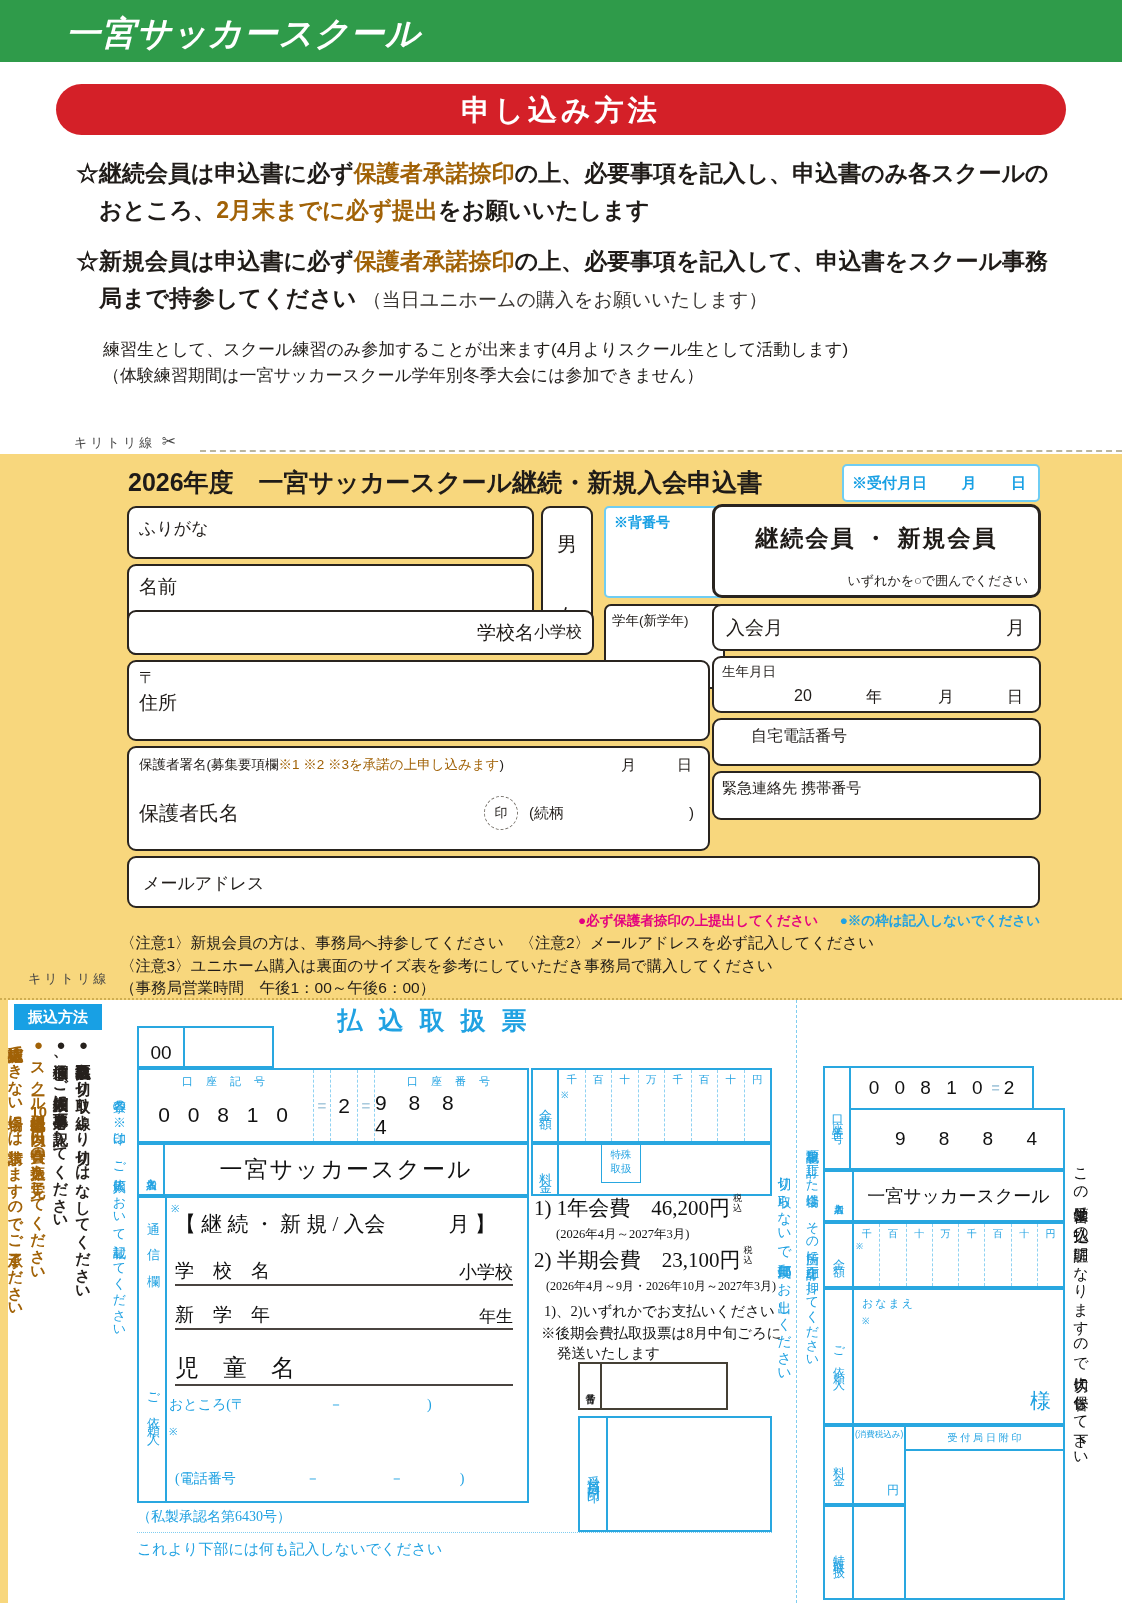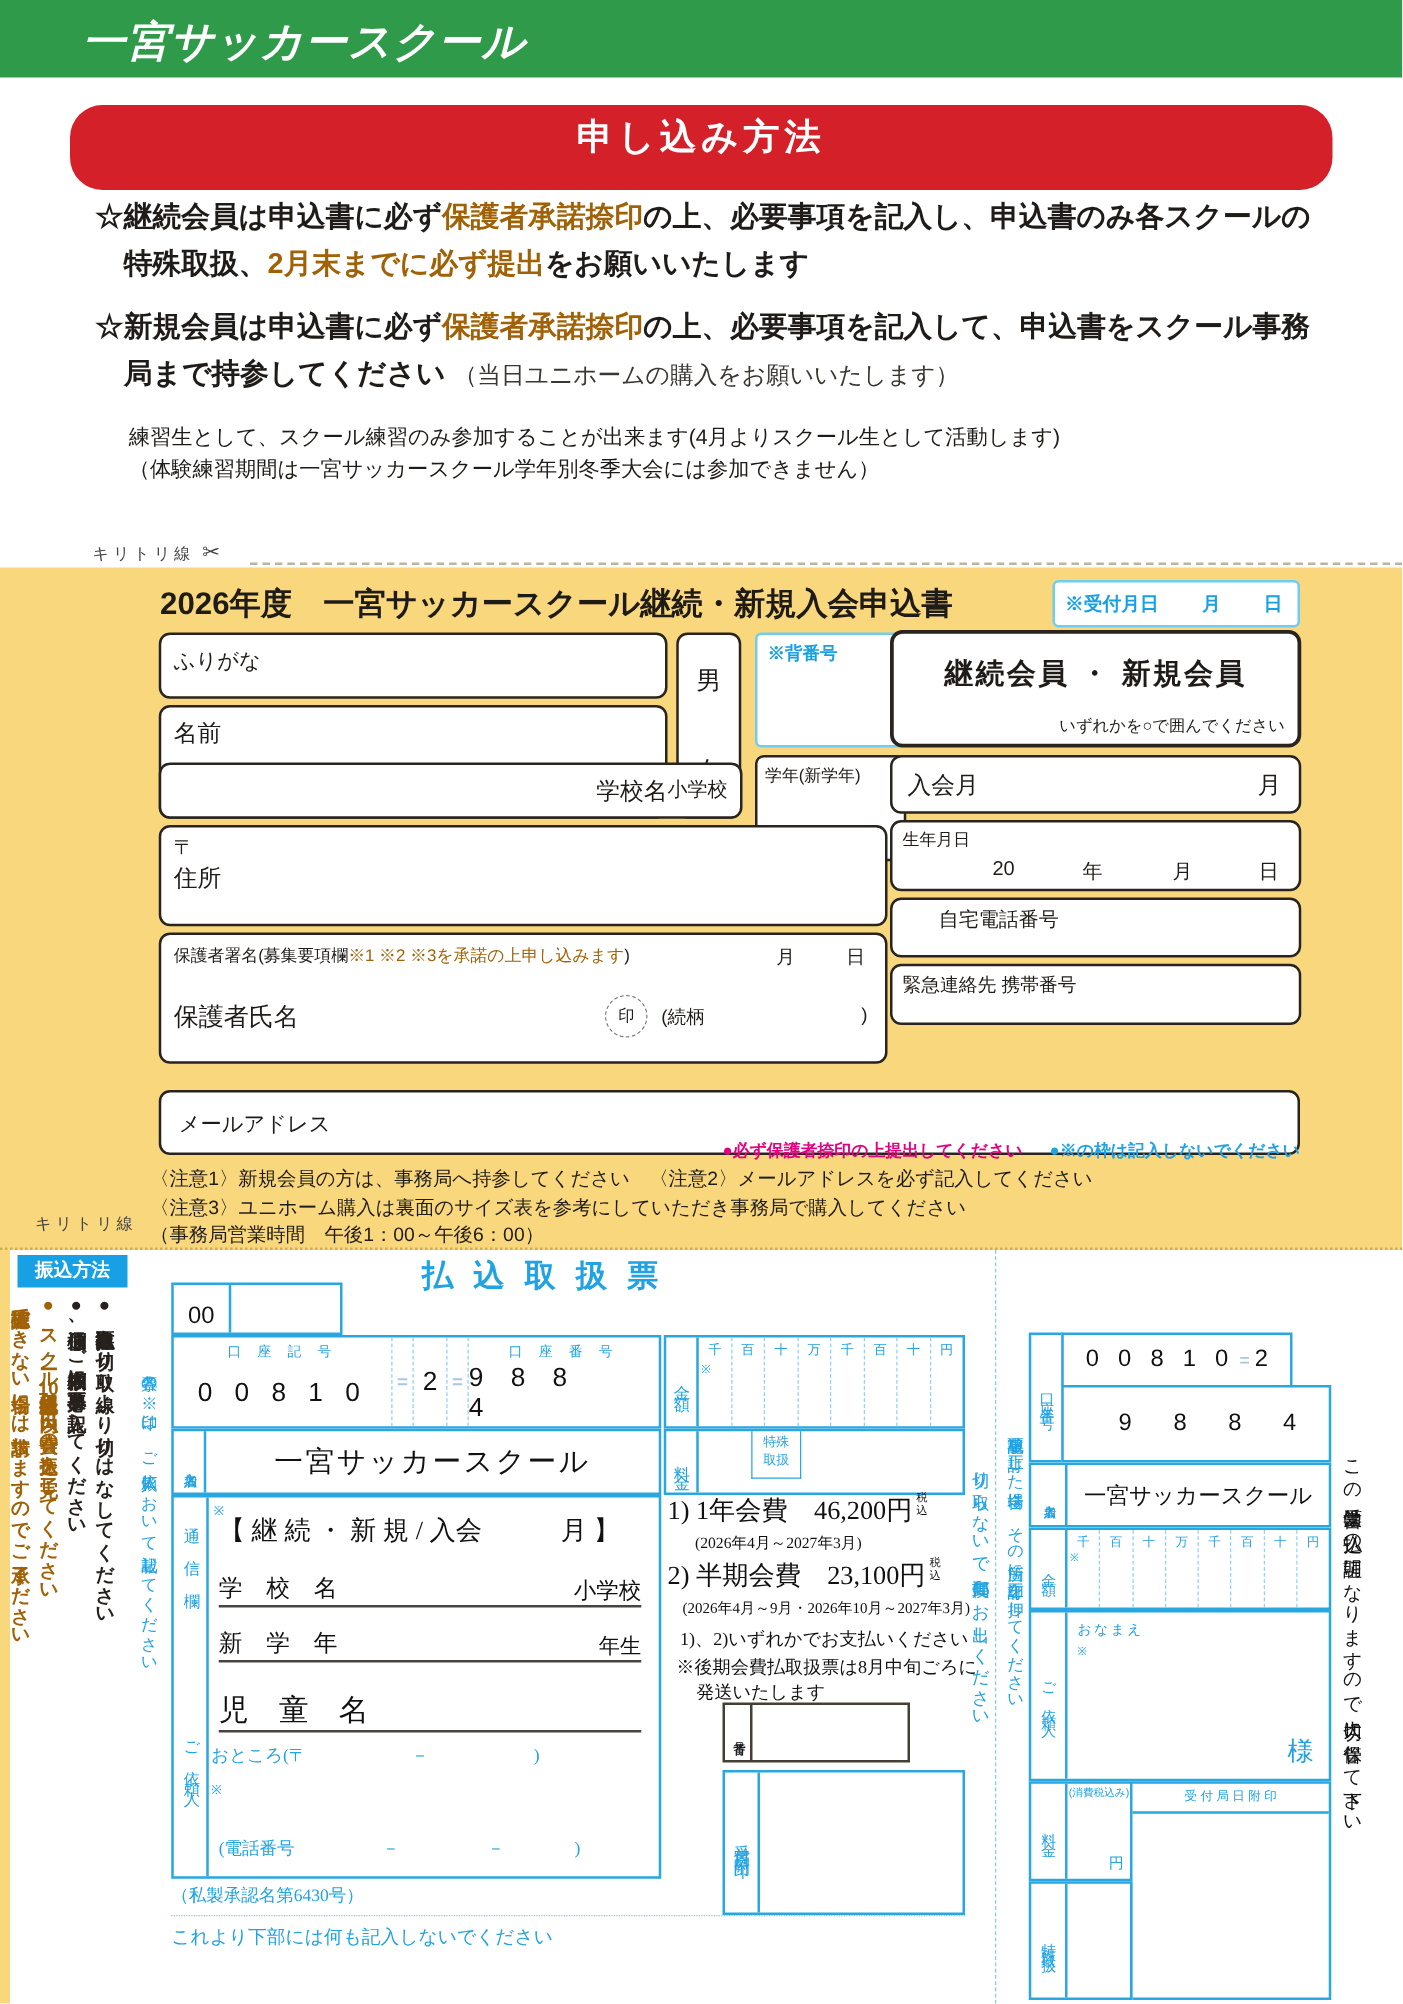--- a/index.html
+++ b/index.html
@@ -27,30 +27,30 @@
 </style>
 </head>
 <body>
 
 <div class="page">
 
   <div class="a" style="left:0;top:0;width:1122px;height:62px;background:#2f9b4a;">
     <div style="position:absolute;left:66px;top:11px;font-size:34px;font-weight:bold;font-style:italic;color:#fff;letter-spacing:1px;">一宮サッカースクール</div>
   </div>
 
-  <div class="a" style="left:56px;top:84px;width:1010px;height:68px;background:#d42028;border-radius:26px;">
+  <div class="a" style="left:56px;top:84px;width:1010px;height:51px;background:#d42028;border-radius:26px;">
     <div style="text-align:center;line-height:52px;font-size:29px;font-weight:bold;color:#fff;letter-spacing:4px;">申し込み方法</div>
   </div>
 
   <div class="a" style="left:76px;top:155px;font-size:23px;font-weight:bold;line-height:37px;">
     <div>
       <span>☆継続会員は申込書に必ず</span><span class="red">保護者承諾捺印</span><span>の上、必要事項を記入し、申込書のみ各スクールの</span>
     </div>
     <div style="padding-left:23px;">
-      <span>特殊取扱、</span><span class="red">2月末までに必ず提出</span><span>をお願いいたします</span>
+      <span>おところ、</span><span class="red">2月末までに必ず提出</span><span>をお願いいたします</span>
     </div>
   </div>
 
   <div class="a" style="left:76px;top:243px;font-size:23px;font-weight:bold;line-height:37px;">
     <div>
       <span>☆新規会員は申込書に必ず</span><span class="red">保護者承諾捺印</span><span>の上、必要事項を記入して、申込書をスクール事務</span>
     </div>
     <div style="padding-left:23px;">
       <span>局まで持参してください</span>
       <span style="font-size:19px;font-weight:normal;color:#3a3632;">（当日ユニホームの購入をお願いいたします）</span>
@@ -114,21 +114,21 @@
       <span>保護者署名(募集要項欄</span><span class="red">※1 ※2 ※3を承諾の上申し込みます</span><span>)</span>
     </div>
     <span style="position:absolute;right:72px;top:8px;font-size:15px;">月</span>
     <span style="position:absolute;right:16px;top:8px;font-size:15px;">日</span>
     <span style="position:absolute;left:10px;top:52px;font-size:20px;">保護者氏名</span>
     <span style="position:absolute;left:355px;top:48px;width:32px;height:32px;border:1.5px dashed #7a756e;border-radius:50%;display:flex;align-items:center;justify-content:center;font-size:13px;">印</span>
     <span style="position:absolute;left:400px;top:56px;font-size:15px;">(続柄</span>
     <span style="position:absolute;right:14px;top:56px;font-size:15px;">)</span>
   </div>
 
-  <div class="a fbox" style="left:127px;top:856px;width:913px;height:52px;margin-top:16px;">
+  <div class="a fbox" style="left:127px;top:856px;width:913px;height:52px;">
     <span style="position:absolute;left:14px;top:14px;font-size:17px;">メールアドレス</span>
   </div>
 
   <div class="a fbox" style="left:712px;top:504px;width:329px;height:94px;border-width:3.5px;border-radius:10px;">
     <div style="text-align:center;margin-top:16px;font-size:23px;font-weight:bold;letter-spacing:2px;">継続会員 ・ 新規会員</div>
     <div style="position:absolute;right:10px;bottom:5px;font-size:13px;">いずれかを○で囲んでください</div>
   </div>
 
   <div class="a fbox flexc" style="left:712px;top:604px;width:329px;height:47px;justify-content:space-between;">
     <span style="padding-left:12px;font-size:19px;">入会月</span>

